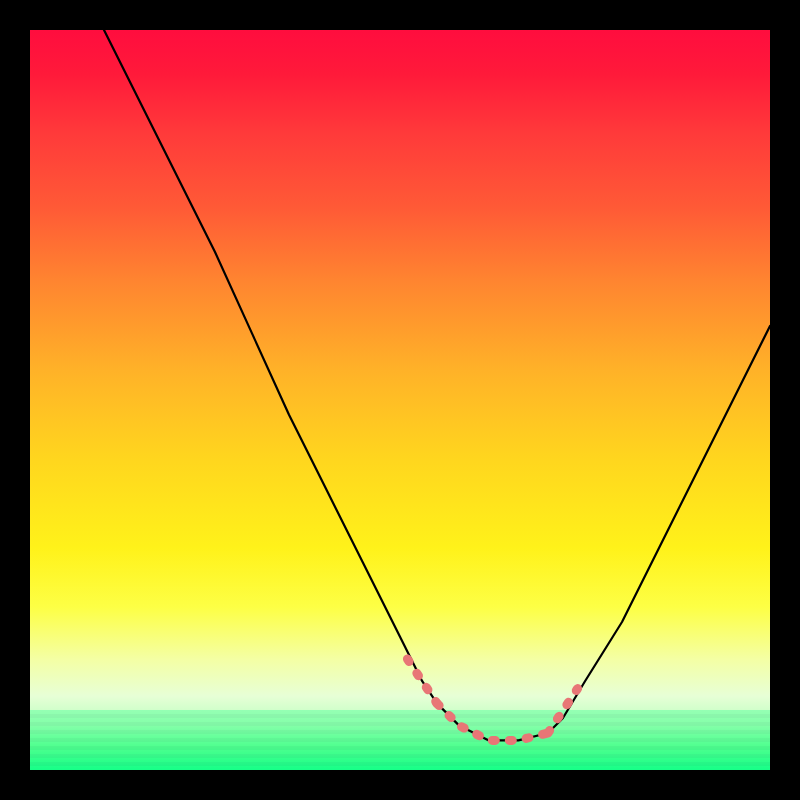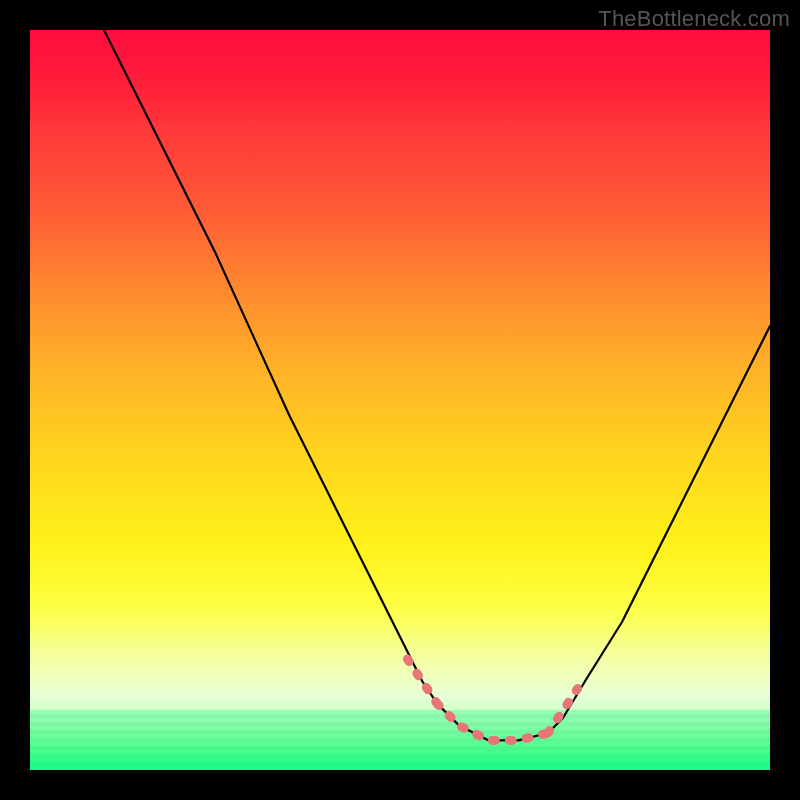--- a/index.html
+++ b/index.html
@@ -76,21 +76,20 @@
     position: absolute;
     inset: 0;
     width: 100%;
     height: 100%;
   }
 </style>
 </head>
 <body>
 
 <div class="frame">
-  <div class="watermark">TheBottleneck.com</div>
 
   <div class="plot-area">
     <div class="gradient"></div>
     <div class="green-stripes"></div>
 
     <svg class="curve" viewBox="0 0 740 740" preserveAspectRatio="none">
       <path d="M74.0 0.0 L111.0 74.0 L148.0 148.0 L185.0 222.0 L222.0 303.4 L259.0 384.8 L296.0 458.8 L333.0 532.8 L370.0 606.8 L392.2 651.2 L407.0 673.4 L429.2 695.6 L458.8 710.4 L488.4 710.4 L518.0 703.0 L532.8 688.2 L555.0 651.2 L592.0 592.0 L629.0 518.0 L666.0 444.0 L703.0 370.0 L740.0 296.0" fill="none" stroke="#000000" stroke-width="2.2" stroke-linecap="round" stroke-linejoin="round"></path>
       <path d="M377.4 629.0 L392.2 651.2 L407.0 673.4" fill="none" stroke="#e87676" stroke-width="9" stroke-linecap="round" stroke-linejoin="round" stroke-dasharray="3 14"></path>
       <path d="M407.0 673.4 L429.2 695.6 L458.8 710.4 L488.4 710.4 L518.0 703.0" fill="none" stroke="#e87676" stroke-width="9" stroke-linecap="round" stroke-linejoin="round" stroke-dasharray="3 14"></path>
       <path d="M518.0 703.0 L532.8 680.8 L547.6 658.6" fill="none" stroke="#e87676" stroke-width="9" stroke-linecap="round" stroke-linejoin="round" stroke-dasharray="3 14"></path>

